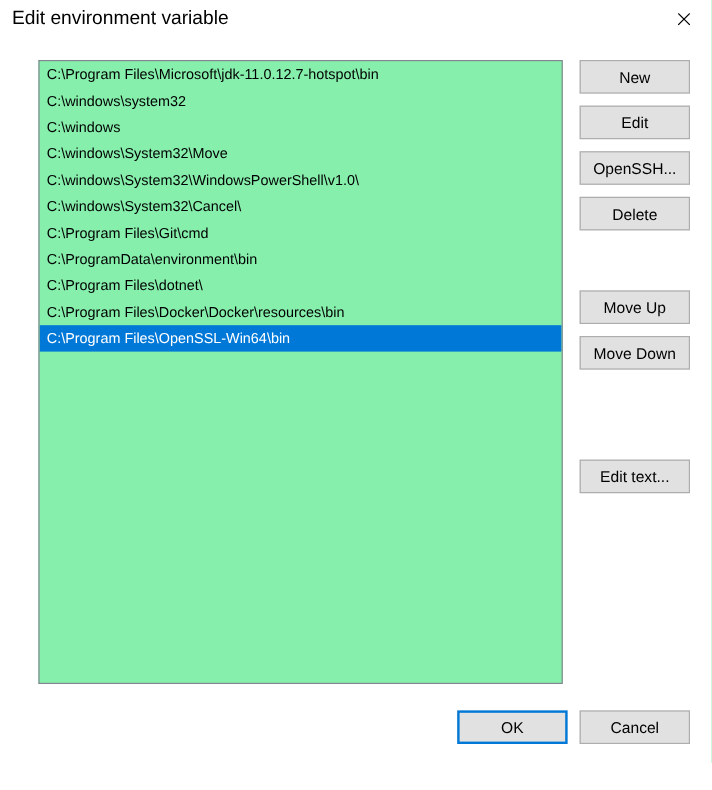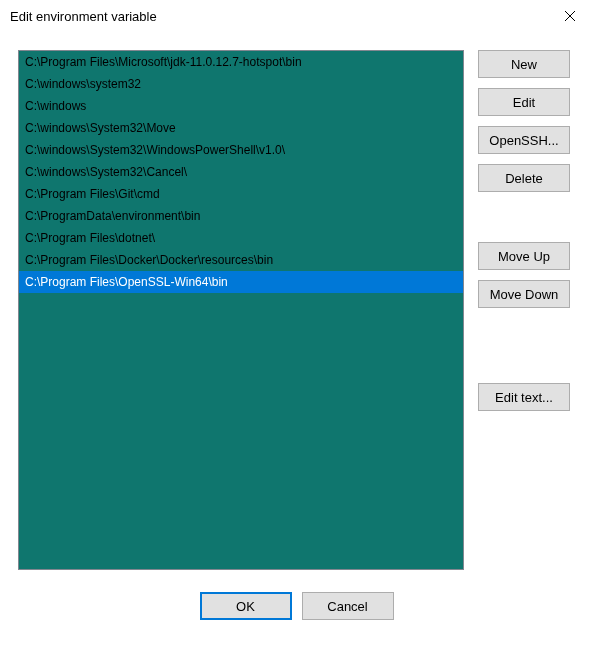--- a/index.html
+++ b/index.html
@@ -11,36 +11,37 @@
     width: 593px;
     height: 658px;
     overflow: hidden;
   }
   .titlebar {
     height: 32px;
     display: flex;
     align-items: center;
     padding: 0 0 0 10px;
   }
-  .titlebar .title { flex: 1; color:#000; font-size:13px; }
+  .titlebar .title { flex: 1; color:#000; font-size:16px; }
   .close-btn {
     width: 46px; height: 32px;
     display:flex; align-items:center; justify-content:center;
     font-size:14px; color:#000; background:transparent;
   }
   .content {
     padding: 18px 18px 18px 18px;
   }
   .main-row { display:flex; gap:14px; }
   .listbox {
     width: 446px;
     height: 520px;
     border: 1px solid #828790;
-    background:#0f766e;
+    background:#86efac;
     overflow:hidden;
+    margin-left:14px;
   }
   .list-item {
     padding: 4px 6px;
     font-size: 12px;
     color:#000;
     white-space: nowrap;
     overflow:hidden;
     text-overflow: clip;
     user-select:none;
   }
@@ -67,21 +68,21 @@
     text-align:center;
   }
   .btn.primary {
     border: 2px solid #0078d7;
     background:#e1e1e1;
   }
   .gap-large { height: 40px; }
   .gap-xlarge { height: 65px; }
   .footer {
     display:flex;
-    justify-content:center;
+    justify-content:flex-end;
     gap: 10px;
     margin-top: 22px;
     padding-right: 0;
   }
 </style>
 </head>
 <body>
 
 <div class="titlebar">
   <div class="title">Edit environment variable</div>

